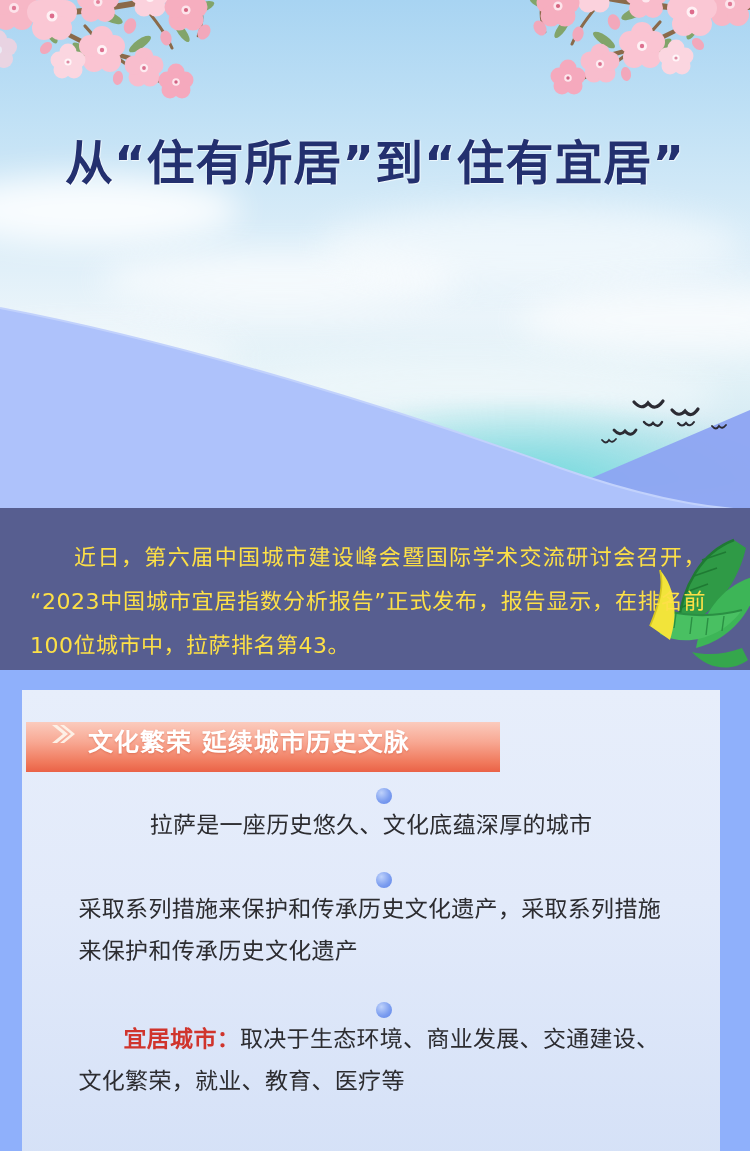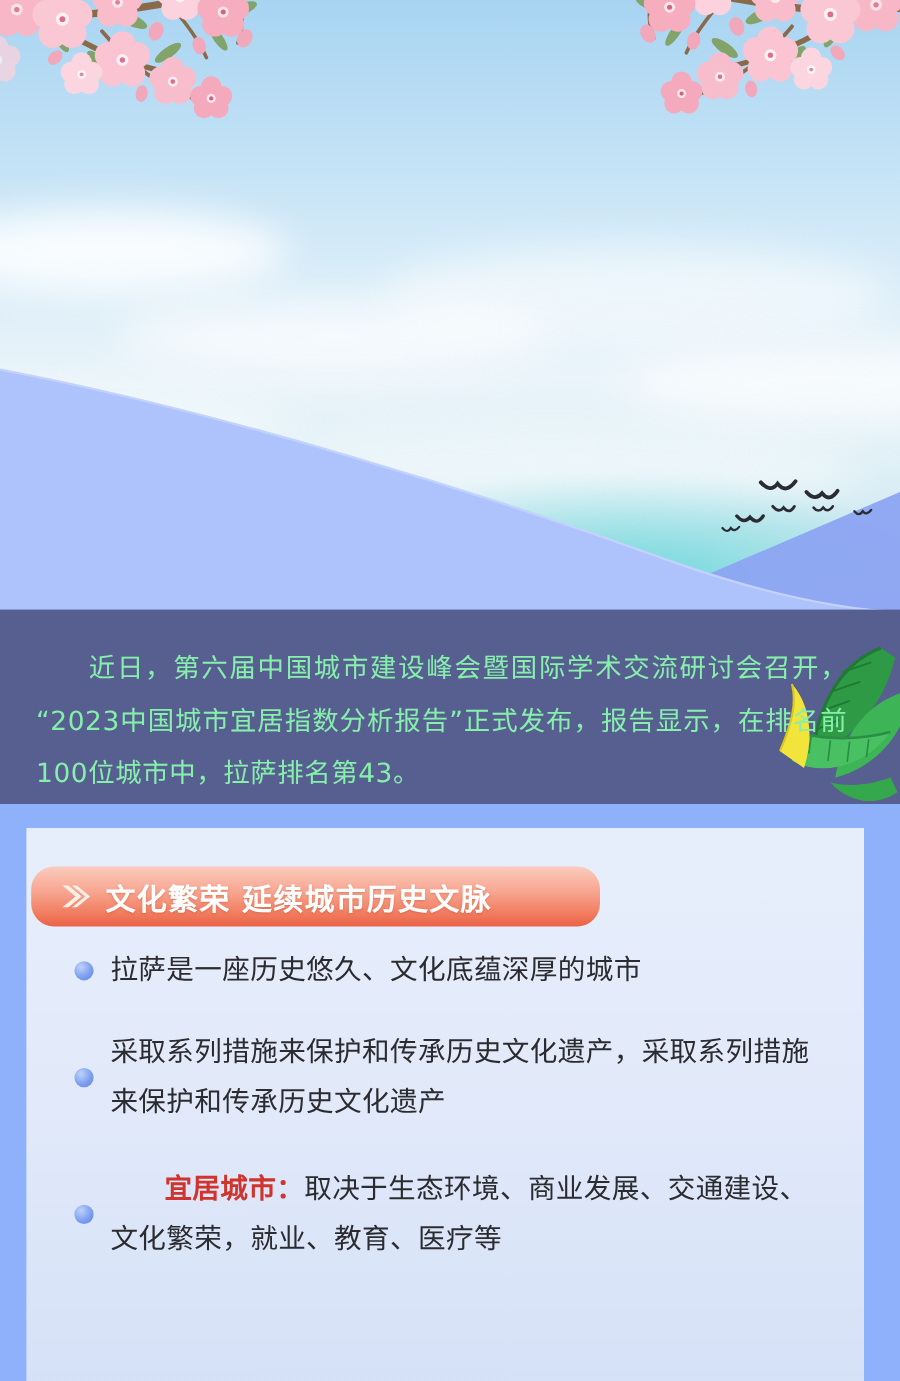--- a/index.html
+++ b/index.html
@@ -50,41 +50,41 @@
     letter-spacing:4px;
     text-shadow:0 0 2px rgba(255,255,255,.95), 1.5px 1.5px 0 rgba(255,255,255,.6);
     white-space:nowrap;
   }
 
   
   .band{position:absolute;left:0;top:508px;width:750px;height:162px;background:#575e90;overflow:hidden;z-index:5;}
   .band p{
     margin:0;position:relative;z-index:2;
     padding:28px 44px 0 30px;
-    color:#86efac;font-size:22px;line-height:44px;
+    color:#fde047;font-size:22px;line-height:44px;
     font-family:"DejaVu Sans","Liberation Sans",sans-serif;
     text-indent:44px;text-align:justify;letter-spacing:.5px;
   }
   .leaves{position:absolute;right:-6px;top:22px;width:140px;height:150px;z-index:1;}
 
   
   .card{position:absolute;left:22px;top:690px;width:698px;height:470px;
         background:linear-gradient(180deg,#e7eefb 0%,#e2eafa 45%,#d5e1f7 100%);
         z-index:4;}
 
   .sec-banner{position:absolute;left:26px;top:722px;width:474px;height:50px;
         background:linear-gradient(180deg,#fbcbbd 0%,#f8a893 40%,#f0785b 82%,#ea6247 100%);
-        display:flex;align-items:center;z-index:6;border-radius:19px;}
+        display:flex;z-index:6;}
   .sec-arrow{margin-left:24px;margin-right:12px;display:block;}
   .sec-title{color:#ffffff;font-size:25px;font-weight:bold;letter-spacing:1px;
         font-family:"DejaVu Sans","Liberation Sans",sans-serif;
         text-shadow:0 1px 2px rgba(190,60,30,.35);}
 
   .bullets{position:absolute;left:22px;top:788px;width:698px;z-index:6;}
-  .bullet{display:flex;align-items:center;margin-bottom:26px;}
+  .bullet{display:flex;align-items:center;margin-bottom:26px;flex-direction:column;}
   .dot{flex:0 0 auto;width:16px;height:16px;border-radius:50%;margin:0 14px 0 40px;
        background:radial-gradient(circle at 34% 30%, #bfd2fb 0%, #7e9ff0 55%, #5c82e8 100%);
        align-self:center;}
   .btext{font-size:23px;line-height:42px;color:#2c2c30;max-width:585px;
        font-family:"DejaVu Sans","Liberation Sans",sans-serif;letter-spacing:.3px;}
   .btext .hl{color:#d0342c;font-weight:bold;margin-left:45px;}
 
   .b-1 .dot{align-self:center;}
   .b-2{margin-bottom:30px;}
   .b-3{margin-bottom:30px;}
@@ -381,20 +381,21 @@
             <ellipse cx="182" cy="50" rx="5.5" ry="7.5" transform="rotate(-15 182 50)"></ellipse>
             <ellipse cx="220" cy="44" rx="6" ry="8" transform="rotate(30 220 44)"></ellipse>
             <ellipse cx="62" cy="60" rx="5" ry="7" transform="rotate(45 62 60)"></ellipse>
             <ellipse cx="134" cy="90" rx="5" ry="7" transform="rotate(10 134 90)"></ellipse>
           </g>
         </g>
       </g>
     </svg>
 
     <div class="title-wrap">
+      <div class="title-main">从“住有所居”到“住有宜居”</div>
     </div>
   </div>
 
   <div class="band">
     <svg class="leaves" viewBox="0 0 140 150">
       <g>
         <path d="M118 10 C 86 22, 66 56, 62 96 C 92 90, 120 60, 130 18 Z" fill="#2f9a46"></path>
         <path d="M118 10 C 86 22, 66 56, 62 96" stroke="#1f7a33" stroke-width="2.5" fill="none"></path>
         <g stroke="#1f7a33" stroke-width="1.6" fill="none">
           <path d="M110 22 L 86 30"></path>

